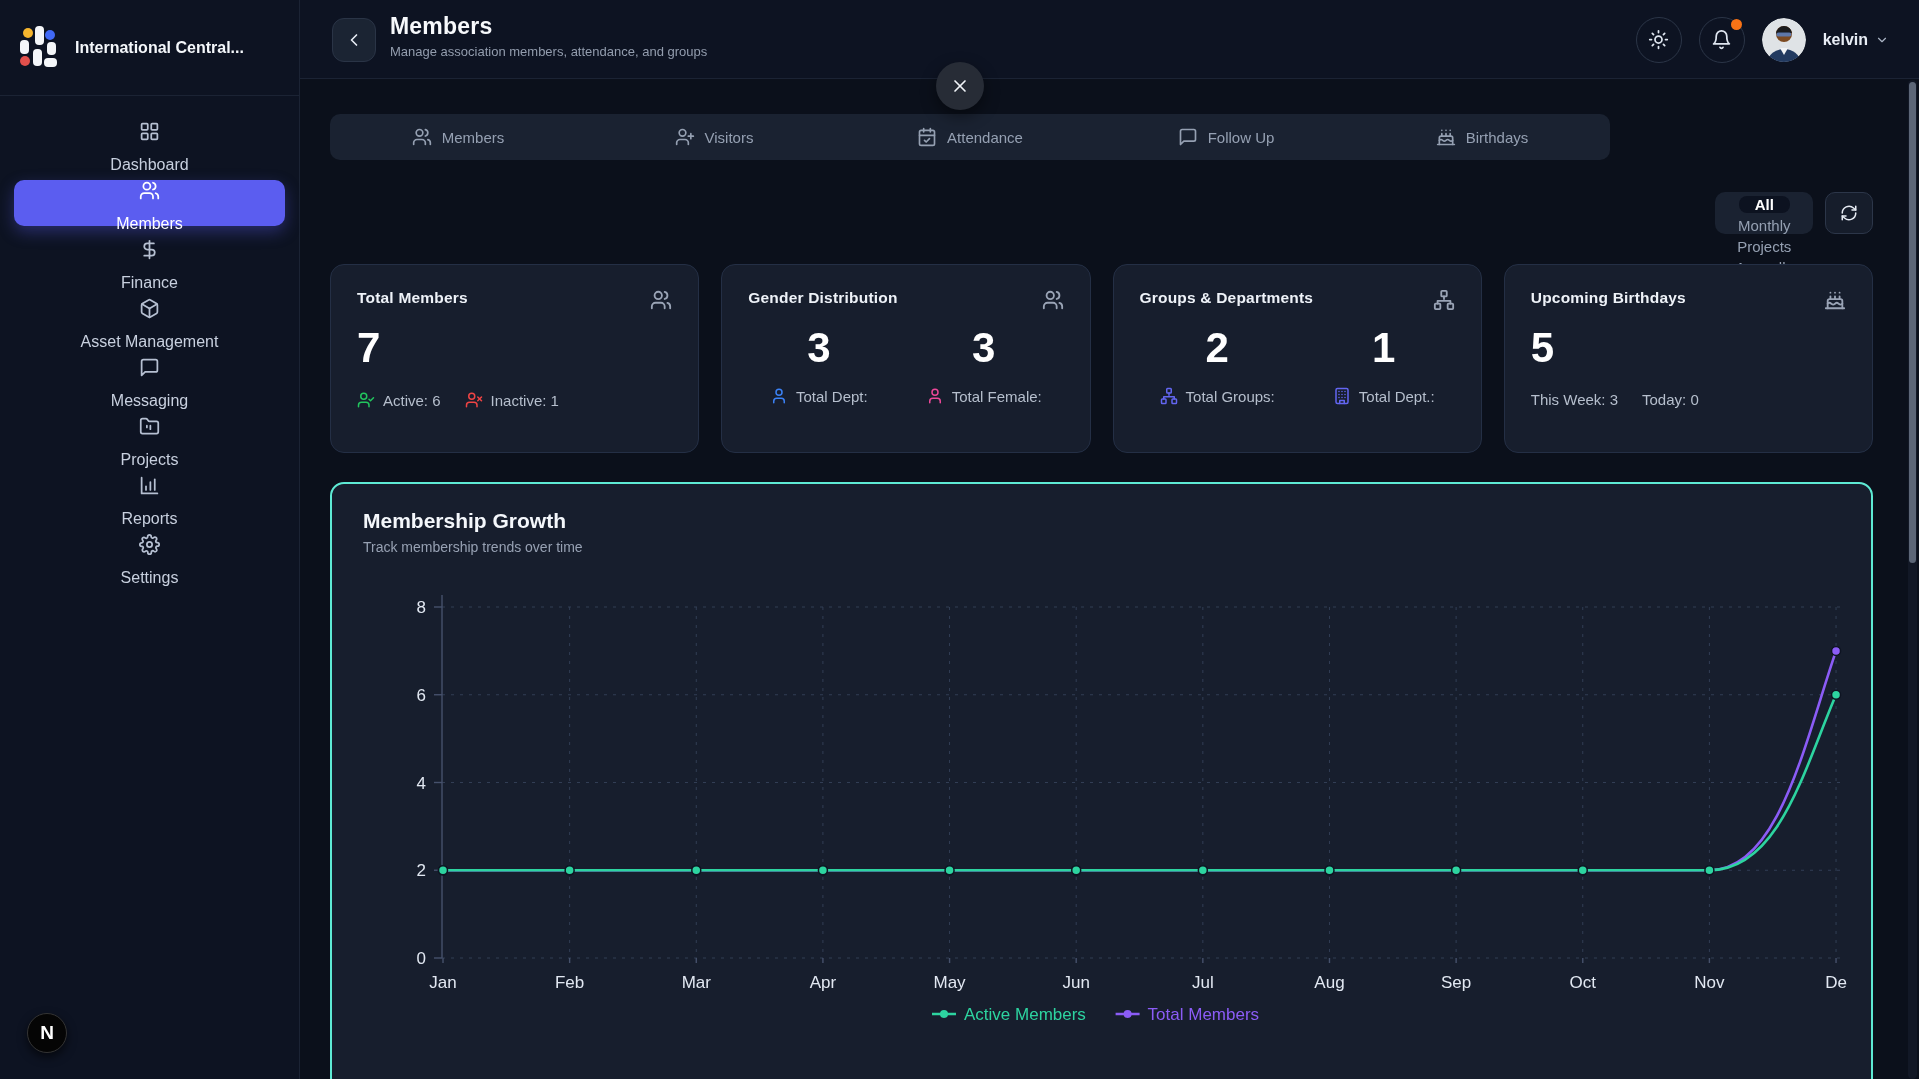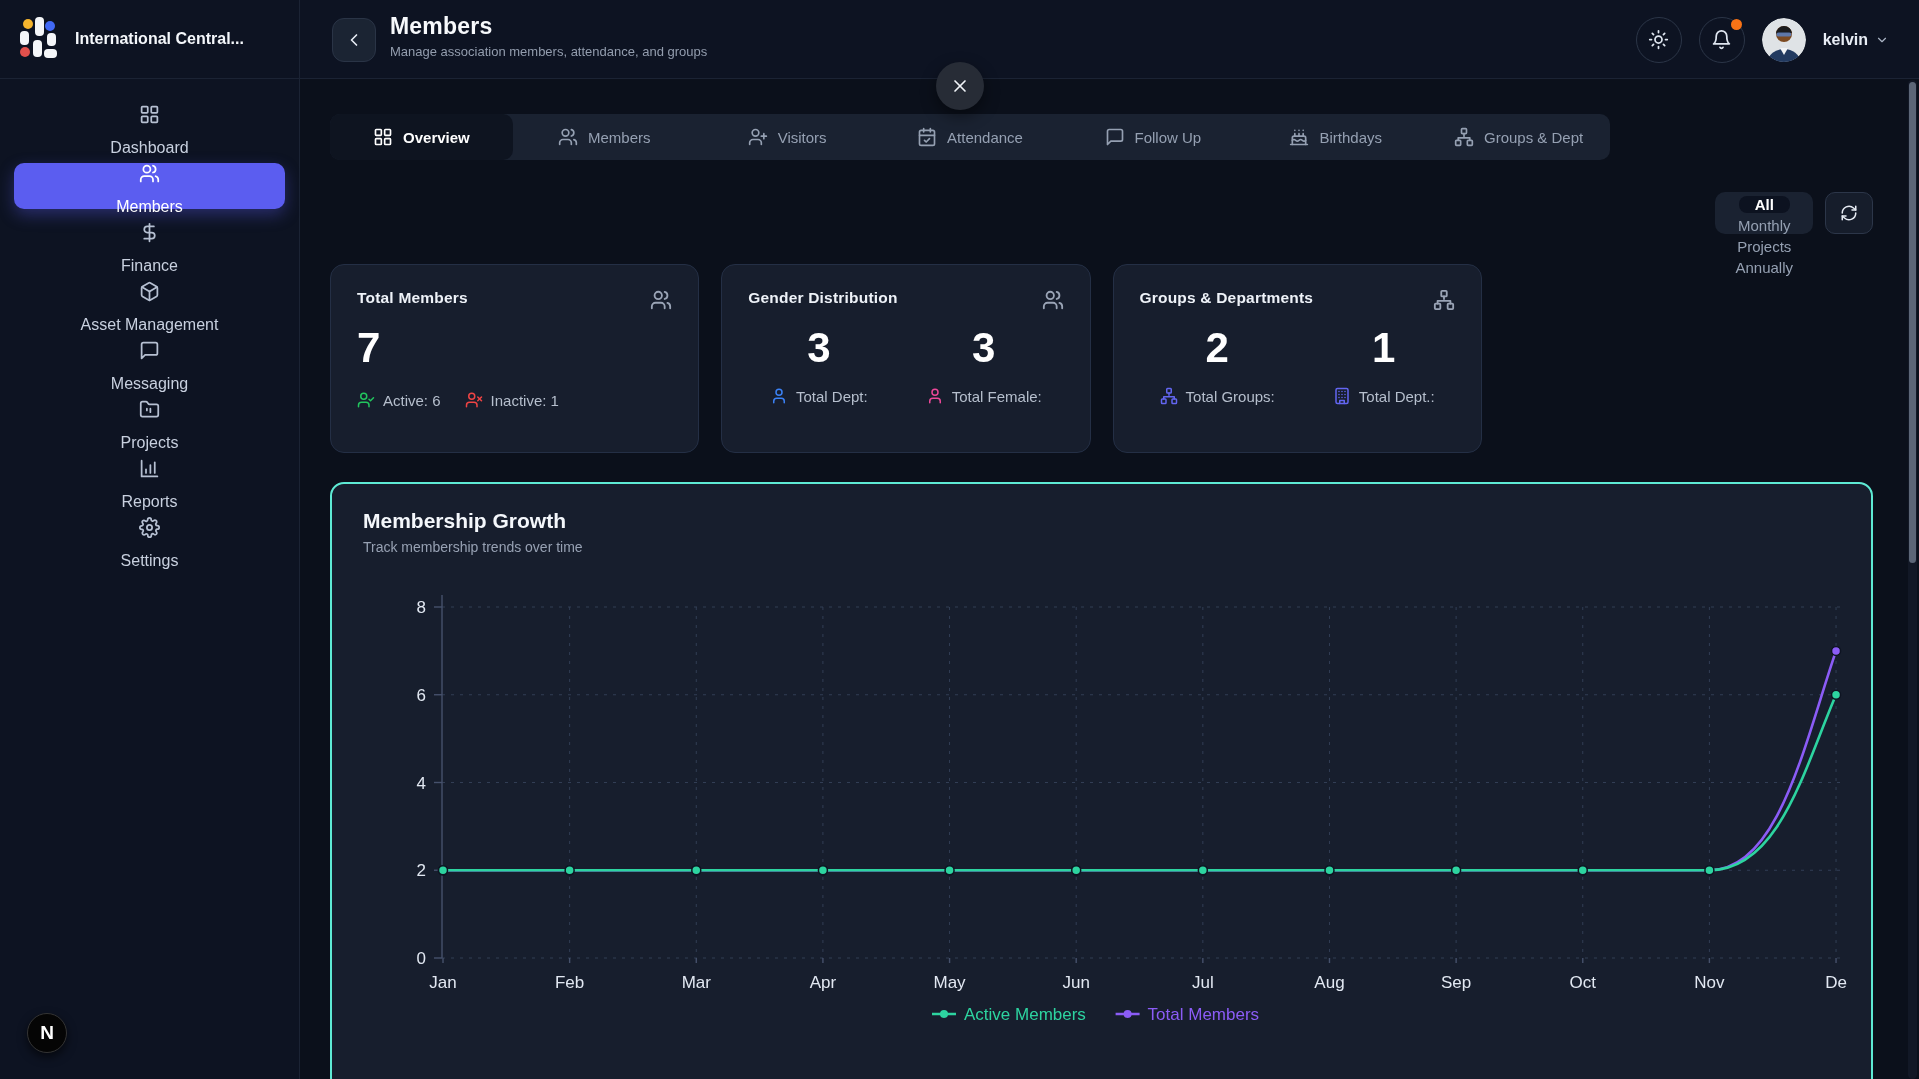--- a/index.html
+++ b/index.html
@@ -2,21 +2,21 @@
 <html><head>
 <meta charset="utf-8">
 <style>
   * { margin:0; padding:0; box-sizing:border-box; }
   html,body { background:#06090f; }
   body { font-family:"Liberation Sans","DejaVu Sans",sans-serif; color:#e8edf5; }
   #app { position:relative; width:1919px; height:1079px; overflow:hidden; background:#0b101b; }
 
   
   .sidebar { position:absolute; left:0; top:0; width:300px; height:1079px; background:#0d1322; border-right:1px solid #1b2334; }
-  .brand { height:79px; display:flex; align-items:center; gap:13px; padding:0 16px; border-bottom:1px solid #1b2334; cursor:pointer; }
+  .brand { height:96px; display:flex; align-items:center; gap:13px; padding:0 16px; border-bottom:1px solid #1b2334; cursor:pointer; }
   .logo { position:relative; width:46px; height:46px; flex:0 0 auto; }
   .logo i { position:absolute; display:block; }
   .lg-dot { border-radius:50%; width:10px; height:10px; }
   .lg-bar { background:#f4f6f9; border-radius:4px; }
   .brand-name { font-size:16px; font-weight:700; color:#f4f7fb; white-space:nowrap; overflow:hidden; text-overflow:ellipsis; max-width:200px; }
   .nav { padding-top:25px; }
   .nav-item { display:flex; align-items:center; gap:14px; height:46px; margin:0 14px 13px 14px; padding:0 15px; border-radius:10px; color:#c8d0df; font-size:16px; cursor:pointer;flex-direction:column; }
   .nav-item .icon { color:#b6c0d2; }
   .nav-item.active { background:#5b5df0; color:#ffffff; box-shadow:0 6px 16px rgba(91,93,240,.35); }
   .nav-item.active .icon { color:#ffffff; }
@@ -244,31 +244,20 @@
     <span class="icon i20">
         <svg viewBox="0 0 24 24" fill="none" stroke="currentColor" stroke-width="2" stroke-linecap="round" stroke-linejoin="round">
           <line x1="18" y1="6" x2="6" y2="18"></line>
           <line x1="6" y1="6" x2="18" y2="18"></line>
         </svg>
       </span>
   </button>
 
   <main class="main">
     <div class="tabbar" id="tabbar">
-  <div class="tab active">
-    <span class="icon i20">
-            <svg viewBox="0 0 24 24" fill="none" stroke="currentColor" stroke-width="2" stroke-linecap="round" stroke-linejoin="round">
-              <rect x="3" y="3" width="7" height="7" rx="1"></rect>
-              <rect x="14" y="3" width="7" height="7" rx="1"></rect>
-              <rect x="3" y="14" width="7" height="7" rx="1"></rect>
-              <rect x="14" y="14" width="7" height="7" rx="1"></rect>
-            </svg>
-          </span>
-    <span>Overview</span>
-  </div>
   <div class="tab">
     <span class="icon i20">
             <svg viewBox="0 0 24 24" fill="none" stroke="currentColor" stroke-width="2" stroke-linecap="round" stroke-linejoin="round">
               <path d="M16 21v-2a4 4 0 0 0-4-4H6a4 4 0 0 0-4 4v2"></path>
               <circle cx="9" cy="7" r="4"></circle>
               <path d="M22 21v-2a4 4 0 0 0-3-3.87"></path>
               <path d="M16 3.13a4 4 0 0 1 0 7.75"></path>
             </svg>
           </span>
     <span>Members</span>
@@ -308,32 +297,20 @@
     <span class="icon i20">
             <svg viewBox="0 0 24 24" fill="none" stroke="currentColor" stroke-width="2" stroke-linecap="round" stroke-linejoin="round">
               <path d="M20 21v-8a2 2 0 0 0-2-2H6a2 2 0 0 0-2 2v8"></path>
               <path d="M4 16s.5-1 2-1 2.5 2 4 2 2.5-2 4-2 2.5 2 4 2 2-1 2-1"></path>
               <path d="M2 21h20"></path>
               <path d="M7 8v3M12 8v3M17 8v3"></path>
               <path d="M7 4h.01M12 4h.01M17 4h.01"></path>
             </svg>
           </span>
     <span>Birthdays</span>
-  </div>
-  <div class="tab">
-    <span class="icon i20">
-            <svg viewBox="0 0 24 24" fill="none" stroke="currentColor" stroke-width="2" stroke-linecap="round" stroke-linejoin="round">
-              <rect x="9" y="2" width="6" height="6" rx="1"></rect>
-              <rect x="2" y="16" width="6" height="6" rx="1"></rect>
-              <rect x="16" y="16" width="6" height="6" rx="1"></rect>
-              <path d="M12 8v3"></path>
-              <path d="M5 16v-3h14v3"></path>
-            </svg>
-          </span>
-    <span>Groups &amp; Dept</span>
   </div>
       </div>
 
     <div class="filter-row">
       <div class="segmented" id="filters">
   <button class="seg-pill active">All</button>
   <button class="seg-pill">Monthly</button>
   <button class="seg-pill">Projects</button>
   <button class="seg-pill">Annually</button>
         </div>
@@ -464,20 +441,46 @@
               <span class="icon i18" style="color:#6366f1">
                   <svg viewBox="0 0 24 24" fill="none" stroke="currentColor" stroke-width="2" stroke-linecap="round" stroke-linejoin="round">
                     <rect x="4" y="2" width="16" height="20" rx="2"></rect>
                     <path d="M9 22v-4h6v4"></path>
                     <path d="M8 6h.01M12 6h.01M16 6h.01M8 10h.01M12 10h.01M16 10h.01M8 14h.01M12 14h.01M16 14h.01"></path>
                   </svg>
                 </span>
               <span>Total Dept.:</span>
             </span>
           </div>
+      </div>
+        </div>
+        <div class="card">
+    <div class="card-head">
+      <span class="card-title">Upcoming Birthdays</span>
+      <span class="icon i22">
+              <svg viewBox="0 0 24 24" fill="none" stroke="currentColor" stroke-width="2" stroke-linecap="round" stroke-linejoin="round">
+                <path d="M20 21v-8a2 2 0 0 0-2-2H6a2 2 0 0 0-2 2v8"></path>
+                <path d="M4 16s.5-1 2-1 2.5 2 4 2 2.5-2 4-2 2.5 2 4 2 2-1 2-1"></path>
+                <path d="M2 21h20"></path>
+                <path d="M7 8v3M12 8v3M17 8v3"></path>
+                <path d="M7 4h.01M12 4h.01M17 4h.01"></path>
+              </svg>
+            </span>
+    </div>
+      <div class="card-value">5</div>
+      <div class="card-stats">
+
+          <span class="stat">
+
+            <span>This Week: 3</span>
+          </span>
+          <span class="stat">
+
+            <span>Today: 0</span>
+          </span>
       </div>
         </div>
       </div>
 
     <section class="chart-card">
       <h2>Membership Growth</h2>
       <p>Track membership trends over time</p>
       <div id="chart">
           <svg viewBox="0 0 1543 594" width="1543" height="594">
             <line class="grid" x1="110" y1="474" x2="1513" y2="474"></line>

